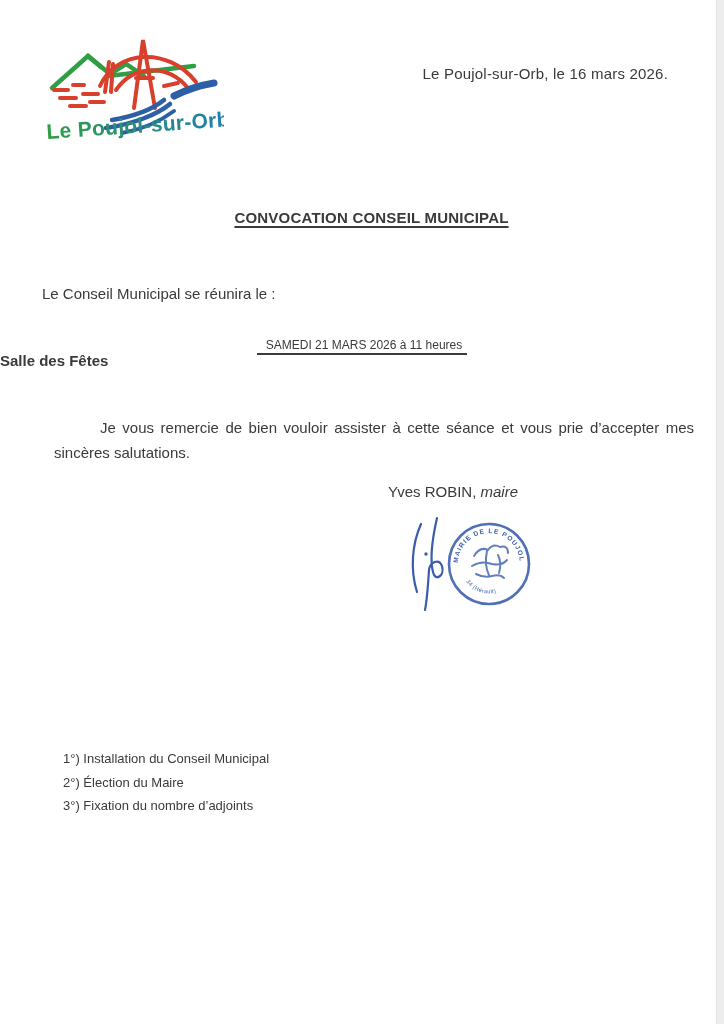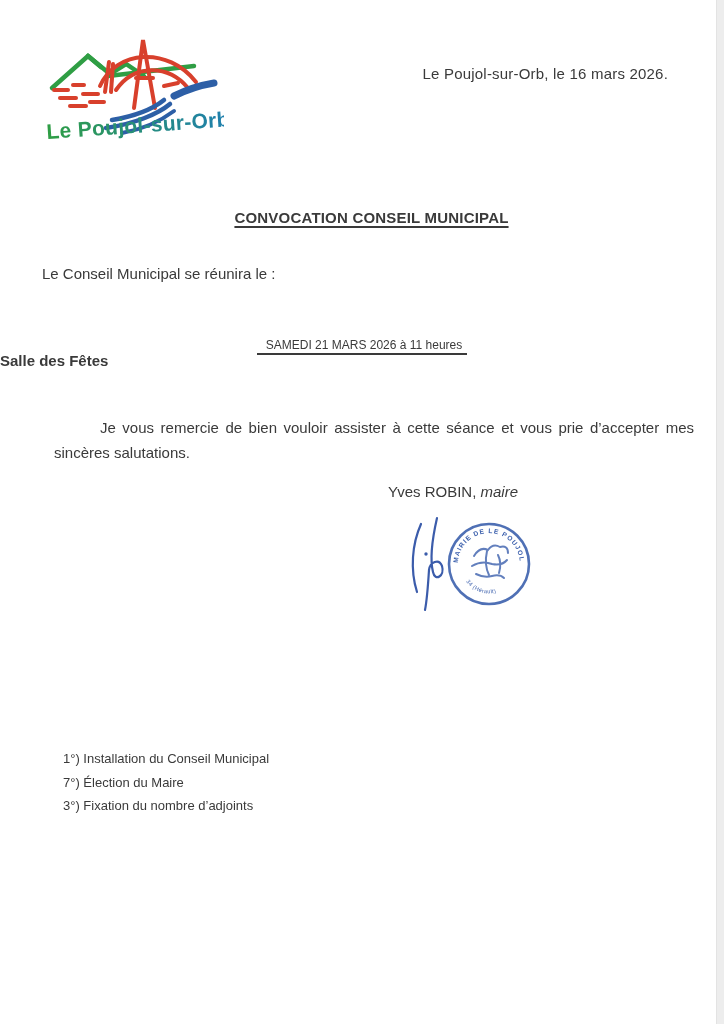--- a/index.html
+++ b/index.html
@@ -18,21 +18,21 @@
   .logo-svg { position:absolute; left:46px; top:24px; }
   .dateline {
     position:absolute; top:65px; right:56px;
     font-size:15px; letter-spacing:0.2px;
   }
   .doc-title {
     position:absolute; top:209px; left:0; width:100%;
     text-align:center; font-size:15px; font-weight:bold; letter-spacing:0.2px;
   }
   .doc-title .u { text-decoration:underline; text-underline-offset:3px; text-decoration-thickness:1.5px;margin-left:19px; }
-  .intro { position:absolute; top:265px; left:42px; font-size:15px; }
+  .intro { position:absolute; top:285px; left:42px; font-size:15px; }
   .meeting-date {
     position:absolute; top:338px; left:0; width:100%;
     text-align:center; font-size:12px; font-weight:normal;
   }
   .meeting-date .u {
     border-bottom:2px solid #3a3a3a; padding:0 5px 1px 9px;
   }
   .venue {
     position:absolute; top:352px; left:0; width:100%;
     text-align:left; font-size:15px; font-weight:bold;
@@ -135,18 +135,18 @@
     <text font-family="Liberation Sans, sans-serif" font-size="6.6" font-weight="bold" fill="#3c60ad" letter-spacing="1.1">
       <textPath href="#ringTop" startOffset="1">MAIRIE DE LE POUJOL SUR ORB</textPath>
     </text>
     <text font-family="Liberation Sans, sans-serif" font-size="5.6" fill="#3c60ad" letter-spacing="0.4">
       <textPath href="#ringBottom" startOffset="4">34 (Hérault)</textPath>
     </text>
   </svg>
 
   <div class="agenda">
     <div class="agenda-item">1°) Installation du Conseil Municipal</div>
-    <div class="agenda-item">7°) Élection du Maire</div>
+    <div class="agenda-item">2°) Élection du Maire</div>
     <div class="agenda-item">3°) Fixation du nombre d’adjoints</div>
   </div>
 
   <div class="scan-edge"></div>
 </div>
 
 </body></html>

